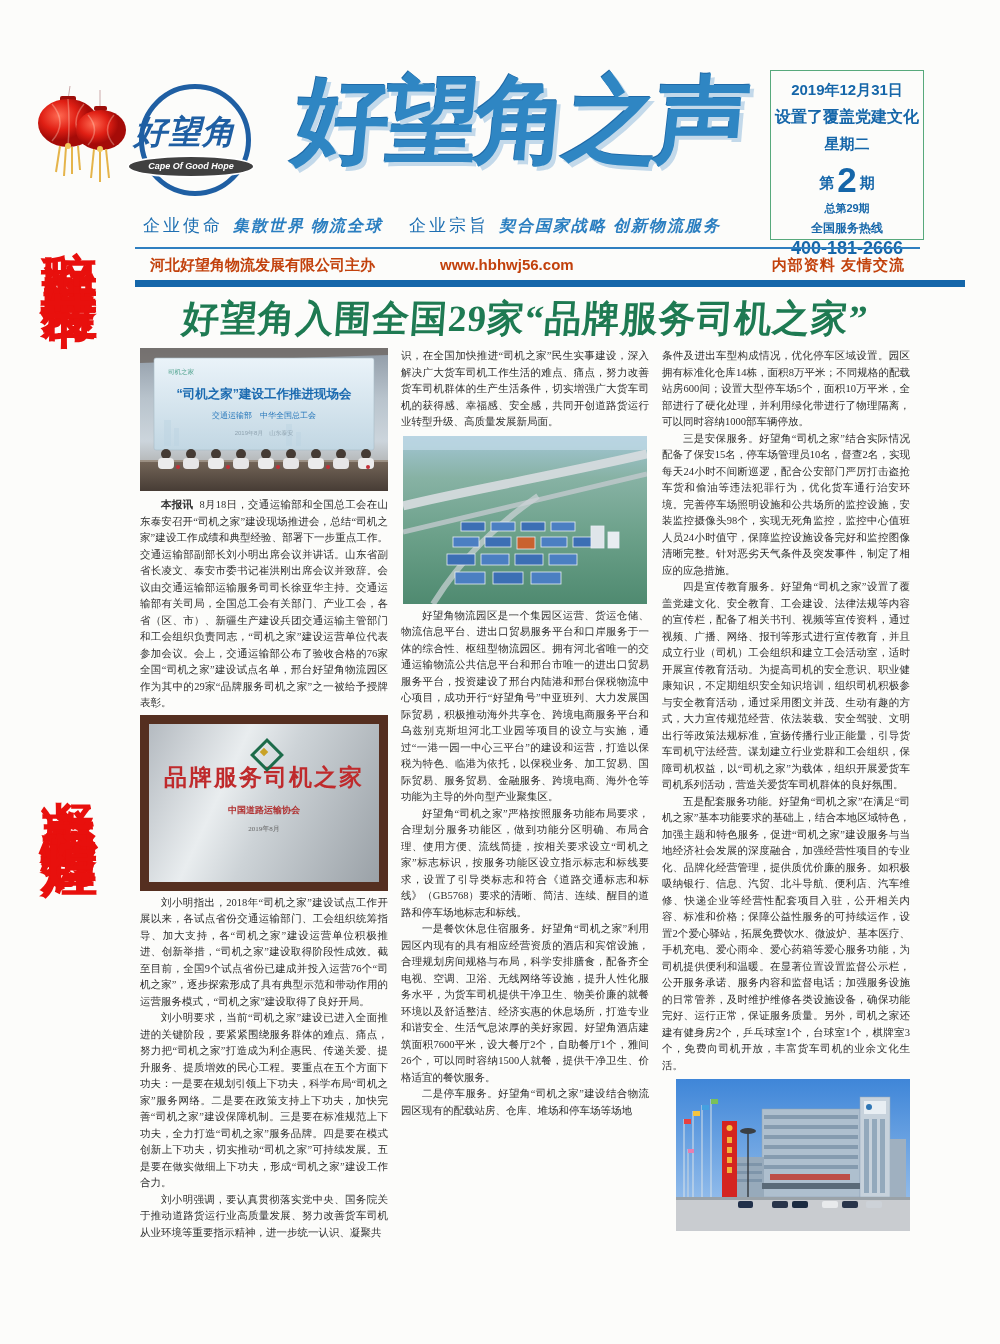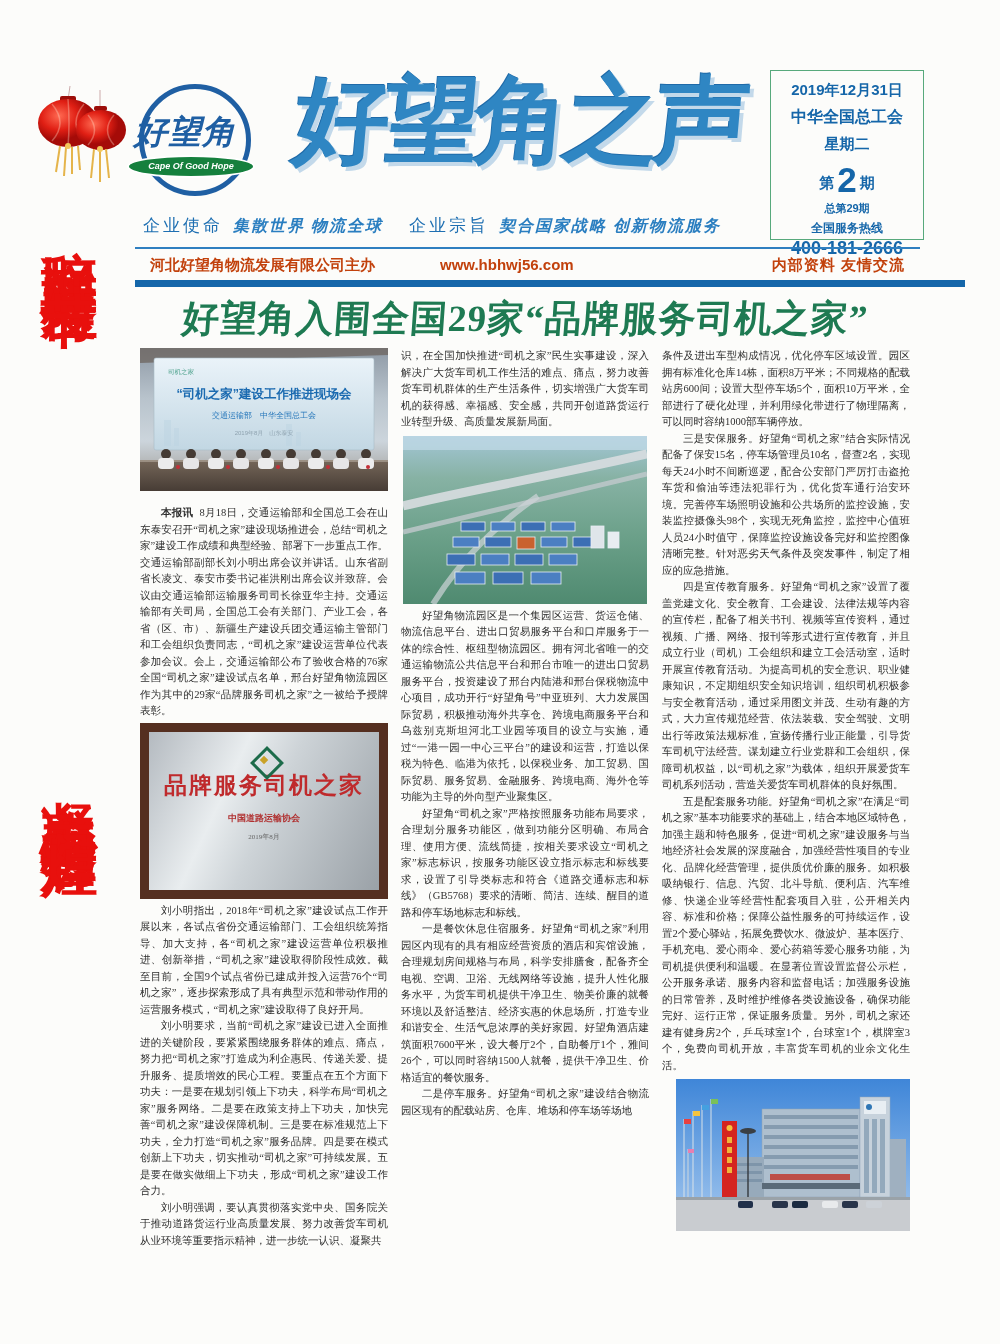--- a/index.html
+++ b/index.html
@@ -10,21 +10,21 @@
           font-weight:700;font-size:57px;letter-spacing:6px;color:#e8100d;
           font-family:"Liberation Serif","DejaVu Serif",serif;line-height:86px;}
   .slogan.s1{top:204px;}
   .slogan.s2{top:756px;}
   
   .lanterns{position:absolute;left:30px;top:86px;}
   .logo{position:absolute;left:133px;top:84px;width:124px;height:114px;}
   .logo .circle{position:relative;width:102px;height:102px;margin:0 auto;border:5px solid #1f5fa3;border-radius:50%;}
   .logo .cn{position:absolute;left:-8px;top:26px;width:120px;text-align:center;font-size:33px;font-weight:700;
             font-style:italic;color:#1f5fa3;letter-spacing:1px;white-space:nowrap;}
-  .logo .en{position:absolute;left:-6px;bottom:20px;width:124px;height:19px;line-height:19px;background:#15803d;
+  .logo .en{position:absolute;left:-6px;bottom:20px;width:124px;height:19px;line-height:19px;background:#404040;
             border:2px solid #fff;border-radius:50%;color:#fff;font-size:9px;font-weight:700;text-align:center;
             font-family:"Liberation Sans","DejaVu Sans",sans-serif;font-style:italic;}
   .paper-title{position:absolute;left:262px;top:58px;width:515px;text-align:center;font-size:95px;font-weight:900;
             color:#2f86c3;letter-spacing:-5px;white-space:nowrap;transform:skewX(-5deg);
             text-shadow:4px 4px 0 #c3d9ea,-1px -1px 0 #1f6aa8;}
   .infobox{position:absolute;left:770px;top:70px;width:152px;height:168px;border:1px solid #57a97c;
             text-align:center;color:#1566a9;font-family:"Liberation Sans","DejaVu Sans",sans-serif;font-weight:700;}
   .infobox .d1{font-size:15px;margin-top:10px;}
   .infobox .d2{font-size:16px;margin-top:7px;}
   .infobox .d3{font-size:15px;margin-top:7px;}
@@ -49,21 +49,21 @@
   .headline{position:absolute;left:140px;top:294px;width:770px;text-align:center;font-size:37px;font-weight:900;
             color:#1e7a52;letter-spacing:1px;transform:skewX(-4deg);white-space:nowrap;}
   
   .columns{position:absolute;left:140px;top:348px;width:770px;height:918px;display:flex;gap:13px;}
   .col{width:248px;overflow:hidden;font-size:10.5px;line-height:16.5px;color:#2e2e2e;text-align:justify;}
   .para{margin:0;text-align:justify;}
   .ind{text-indent:2em;}
   .lead{font-weight:700;margin-right:6px;}
   figure{margin:0;}
   
-  .ph-conf{width:248px;height:143px;margin-bottom:14px;}
+  .ph-conf{width:248px;height:143px;margin-bottom:6px;}
   
   .plaque{box-sizing:border-box;width:248px;height:176px;margin:3px 0 4px 0;border:9px solid #552f20;
           background:linear-gradient(115deg,#b4bac0 0%,#e9edef 34%,#cdd3d7 52%,#9aa1a7 100%);
           text-align:center;position:relative;}
   .plaque .emblem{width:24px;height:24px;margin:16px auto 6px auto;position:relative;}
   .plaque .emblem .dia{position:absolute;left:3px;top:3px;width:18px;height:18px;border:3px solid #1c6b4a;transform:rotate(45deg);}
   .plaque .emblem .core{position:absolute;left:9px;top:9px;width:6px;height:6px;background:#c9a227;transform:rotate(45deg);}
   .plaque .ptext{font-size:23px;font-weight:900;color:#bf2a2c;letter-spacing:2px;white-space:nowrap;}
   .plaque .porg{margin-top:16px;font-size:9px;font-weight:700;color:#b03030;}
   .plaque .pyear{margin-top:2px;font-size:7px;color:#666;}
@@ -114,21 +114,21 @@
   <div class="logo">
     <div class="circle"></div>
     <div class="cn">好望角</div>
     <div class="en">Cape Of Good Hope</div>
   </div>
 
   <div class="paper-title">好望角之声</div>
 
   <div class="infobox">
     <div class="d1">2019年12月31日</div>
-    <div class="d2">中华全国总工会</div>
+    <div class="d2">设置了覆盖党建文化</div>
     <div class="d3">星期二</div>
     <div class="issue"><span>第</span><span class="num">2</span><span>期</span></div>
     <div class="d5">总第29期</div>
     <div class="d6">全国服务热线</div>
     <div class="d7">400-181-2666</div>
   </div>
 
   <div class="mission">
     <span class="lab">企业使命</span>
     <span class="val">集散世界  物流全球</span>

